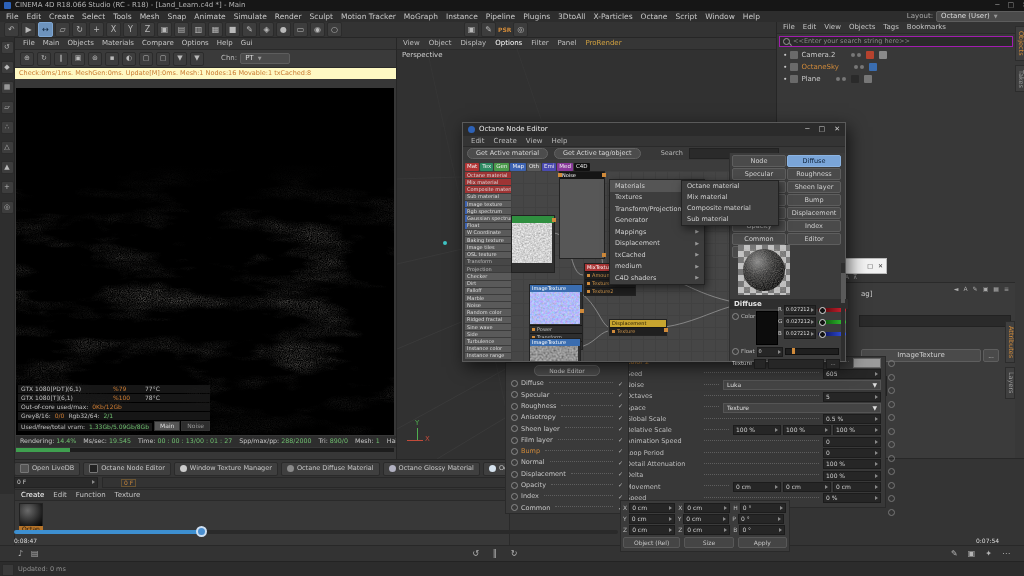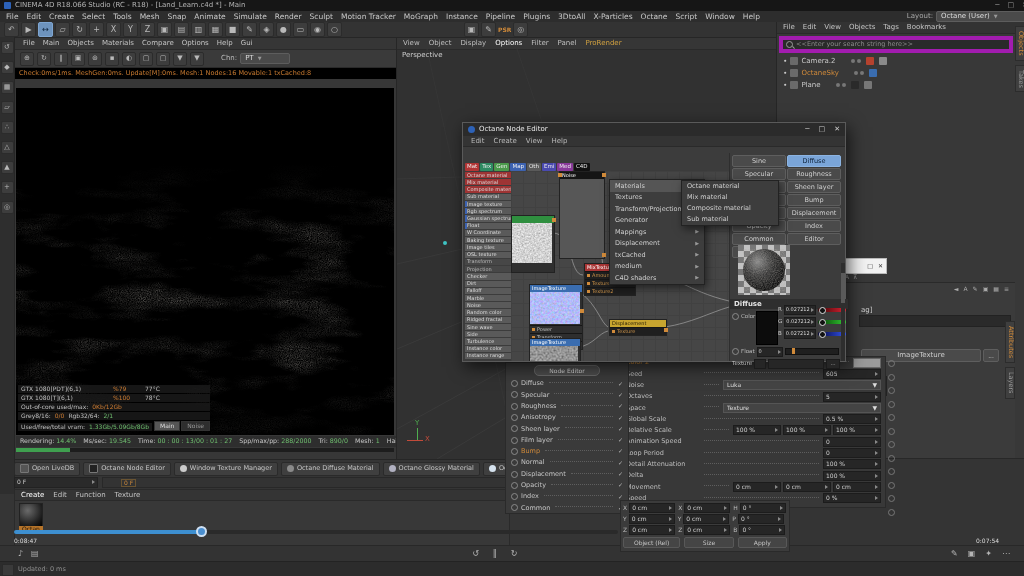--- a/index.html
+++ b/index.html
@@ -24,21 +24,21 @@
 #left-strip{left:0;top:37px;width:14px;height:453px;background:#2e2e2e;border-right:1px solid #262626;display:flex;flex-direction:column;align-items:center;padding-top:4px;gap:7px}
 #left-strip .tico{width:11px;height:11px;font-size:7px}
 
 #live-viewer{left:14px;top:37px;width:382px;height:421px;background:#373737;border:1px solid #262626}
 .panelhead{height:10px;background:#404040;display:flex;align-items:center;gap:4px;padding:0 4px;font-size:7px;color:#cfcfcf;border-bottom:1px solid #2a2a2a}
 .panelhead .sq{width:5px;height:5px;background:#777}
 .pmenu{height:11px;display:flex;align-items:center;gap:8px;padding:0 8px;font-size:7px;color:#c4c4c4;background:#363636;border-bottom:1px solid #2a2a2a}
 #lv-toolbar{height:17px;display:flex;align-items:center;gap:3px;padding:0 5px;background:#3a3a3a;border-bottom:1px solid #2a2a2a}
 #lv-toolbar .tico{width:12px;height:12px;font-size:7px}
 #lv-chn{display:flex;align-items:center;gap:3px;margin-left:14px;font-size:7px;color:#bbb}
-#lv-status{height:11px;display:flex;align-items:center;padding:0 4px;font-size:6.5px;color:#c87a30;background:#000000;white-space:nowrap;overflow:hidden}
+#lv-status{height:11px;display:flex;align-items:center;padding:0 4px;font-size:6.5px;color:#c87a30;background:#fef9c3;white-space:nowrap;overflow:hidden}
 #render-area{position:absolute;left:1px;top:50px;width:378px;height:347px;background:#000;overflow:hidden}
 #gpu-overlay{position:absolute;left:2px;bottom:4px;font-size:6px;color:#c0c0c0}
 #gpu-overlay .grow{display:flex;background:rgba(25,25,25,.88);margin-bottom:1px;padding:1px 3px;gap:4px}
 #gpu-overlay .gname{width:88px}#gpu-overlay .gload{width:28px}#gpu-overlay .gtemp{width:28px}
 .oval{color:#cf7d32}.gval{color:#6fbf6f}
 #vram-row{display:flex;align-items:flex-end;gap:2px}
 .lvtab{background:#555;color:#ddd;padding:1px 5px;font-size:6px;border:1px solid #333}
 .lvtab.off{background:#2e2e2e;color:#999}
 #lv-statsbar{position:absolute;left:1px;top:398px;width:378px;height:11px;background:#2e2e2e;display:flex;align-items:center;gap:7px;padding:0 4px;font-size:6.3px;white-space:nowrap;overflow:hidden}
 #lv-progress{position:absolute;left:1px;top:410px;width:378px;height:4px;background:#1d1d1d}
@@ -51,35 +51,35 @@
 #vp-camlabel{position:absolute;left:5px;top:14px;font-size:7px;color:#cfcfcf}
 #vp-axis{position:absolute;left:8px;top:382px;width:26px;height:26px}
 #vp-axis .ax-y{position:absolute;left:10px;top:0;color:#4fae4f;font-size:7px}
 #vp-axis .ax-x{position:absolute;left:20px;top:16px;color:#c24b3a;font-size:7px}
 #vp-axis .ly{position:absolute;left:12px;top:8px;width:1px;height:12px;background:#4fae4f}
 #vp-axis .lx{position:absolute;left:2px;top:20px;width:16px;height:1px;background:#c24b3a}
 #vp-gizmo{position:absolute;left:46px;top:203px;width:4px;height:4px;background:#3fc4c4;border-radius:50%}
 
 #right-col{left:776px;top:22px;width:248px;height:539px;background:#383838;border-left:1px solid #262626}
 #om-menu{height:11px;display:flex;gap:8px;align-items:center;padding:0 6px;font-size:7px;color:#c4c4c4;background:#333;border-bottom:1px solid #2a2a2a}
-#om-search{margin:2px 12px 2px 2px;height:9px;background:#2a2a2a;border:4px solid #a21caf;color:#8a8a8a;font-size:6.5px;display:flex;align-items:center;gap:3px;padding:0 3px}
+#om-search{margin:2px 12px 2px 2px;height:9px;background:#2a2a2a;border:1px solid #a21caf;color:#8a8a8a;font-size:6.5px;display:flex;align-items:center;gap:3px;padding:0 3px}
 .mag{width:5px;height:5px;border:1px solid #999;border-radius:50%;position:relative;flex:none}
 .mag::after{content:"";position:absolute;width:3px;height:1px;background:#999;transform:rotate(45deg);right:-3px;bottom:-1px}
 .omrow{height:12px;display:flex;align-items:center;gap:3px;padding-left:6px;font-size:7px;color:#c9c9c9}
 .omrow.selected .oname{color:#d08a3a}
 .omrow .oicon{width:8px;height:8px;background:#6a6a6a;border-radius:1px;flex:none}
 .omrow .dots{display:flex;gap:2px;margin-left:12px}
 .omrow .dot{width:4px;height:4px;border-radius:50%;background:#777}
 .omrow .tag{width:8px;height:8px;border-radius:1px;margin-left:2px}
 .vtabs{position:absolute;right:0;width:10px;display:flex;flex-direction:column;gap:4px}
 .vtab{writing-mode:vertical-rl;font-size:6.5px;color:#999;background:#3f3f3f;border:1px solid #2c2c2c;padding:4px 0;text-align:center}
 .vtab.on{color:#d08a3a}
 #right-attr{position:absolute;left:0px;top:260px;width:238px;height:279px;border-top:1px solid #2a2a2a;background:#3b3b3b}
 #ra-icons{position:absolute;right:6px;top:3px;display:flex;gap:5px;font-size:6px;color:#aaa}
-#ra-partial{position:absolute;left:84px;top:24px;font-size:7px;color:#ccc}
+#ra-partial{position:absolute;left:84px;top:8px;font-size:7px;color:#ccc}
 #ra-input{position:absolute;left:82px;top:32px;width:150px;height:10px;background:#2a2a2a;border:1px solid #222}
 #ra-texbtn{position:absolute;left:84px;top:66px;width:118px;height:11px;background:#4a4a4a;border:1px solid #5e5e5e;border-radius:2px;color:#ccc;font-size:7px;display:flex;align-items:center;justify-content:center}
 #ra-more{position:absolute;left:206px;top:66px;width:14px;height:11px;background:#4a4a4a;border:1px solid #5e5e5e;border-radius:2px;color:#ccc;font-size:6px;display:flex;align-items:center;justify-content:center}
 #ra-dd{position:absolute;left:82px;top:82px;width:22px;height:8px;background:#3a3a3a;border:1px solid #2a2a2a}
 #ra-f1{position:absolute;left:82px;top:93px;width:26px;height:8px;background:#2a2a2a;border:1px solid #222}
 #ra-f2{position:absolute;left:82px;top:103px;width:26px;height:8px;background:#2a2a2a;border:1px solid #222}
 #mini-window{left:845px;top:258px;width:34px;height:14px;background:#f2f2f2;border:1px solid #bbb;display:flex;align-items:center;justify-content:flex-end;gap:5px;padding:0 3px;color:#333;font-size:6px;z-index:40}
 #mini-icons{left:845px;top:274px;width:34px;display:flex;gap:4px;font-size:6px;color:#999;z-index:40}
 
 #node-editor{left:462px;top:122px;width:382px;height:238px;background:#3c3c3c;border:1px solid #5a5a5a;box-shadow:3px 5px 16px rgba(0,0,0,.65);z-index:50}
@@ -526,20 +526,26 @@
         <span>□</span>
         <span>✕</span>
       </span>
     </div>
     <div id="ne-menu">
         <span>Edit</span>
         <span>Create</span>
         <span>View</span>
         <span>Help</span>
       </div>
+    <div id="ne-btnrow">
+      <span class="nebtn">Get Active material</span>
+      <span class="nebtn">Get Active tag/object</span>
+      <span id="ne-search-label">Search</span>
+      <div id="ne-search"></div>
+    </div>
     <div id="ne-cattabs">
         <span class="cattab" style="background: rgb(178, 53, 53);">Mat</span>
         <span class="cattab" style="background: rgb(46, 139, 98);">Tex</span>
         <span class="cattab" style="background: rgb(75, 154, 75);">Gen</span>
         <span class="cattab" style="background: rgb(60, 98, 176);">Map</span>
         <span class="cattab" style="background: rgb(90, 90, 90);">Oth</span>
         <span class="cattab" style="background: rgb(74, 74, 176);">Emi</span>
         <span class="cattab" style="background: rgb(138, 58, 154);">Med</span>
         <span class="cattab" style="background: rgb(17, 17, 17);">C4D</span>
       </div>
@@ -703,21 +709,21 @@
       </div>
     <div id="ne-ctx2">
         <div class="ctxitem">Octane material</div>
         <div class="ctxitem">Mix material</div>
         <div class="ctxitem">Composite material</div>
         <div class="ctxitem">Sub material</div>
       </div>
 
     <div id="ne-params">
       <div id="pbtn-grid">
-          <span class="pbtn">Sine</span>
+          <span class="pbtn">Node</span>
           <span class="pbtn active">Diffuse</span>
           <span class="pbtn">Specular</span>
           <span class="pbtn">Roughness</span>
           <span class="pbtn">Anisotropy</span>
           <span class="pbtn">Sheen layer</span>
           <span class="pbtn">Film layer</span>
           <span class="pbtn">Bump</span>
           <span class="pbtn">Normal</span>
           <span class="pbtn">Displacement</span>
           <span class="pbtn">Opacity</span>

